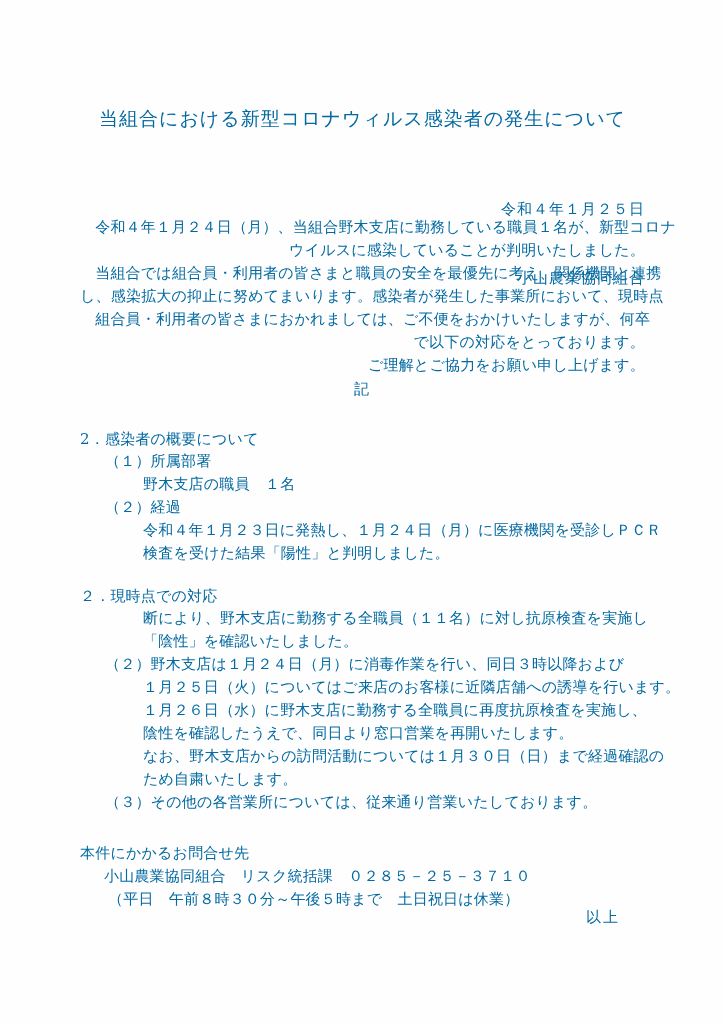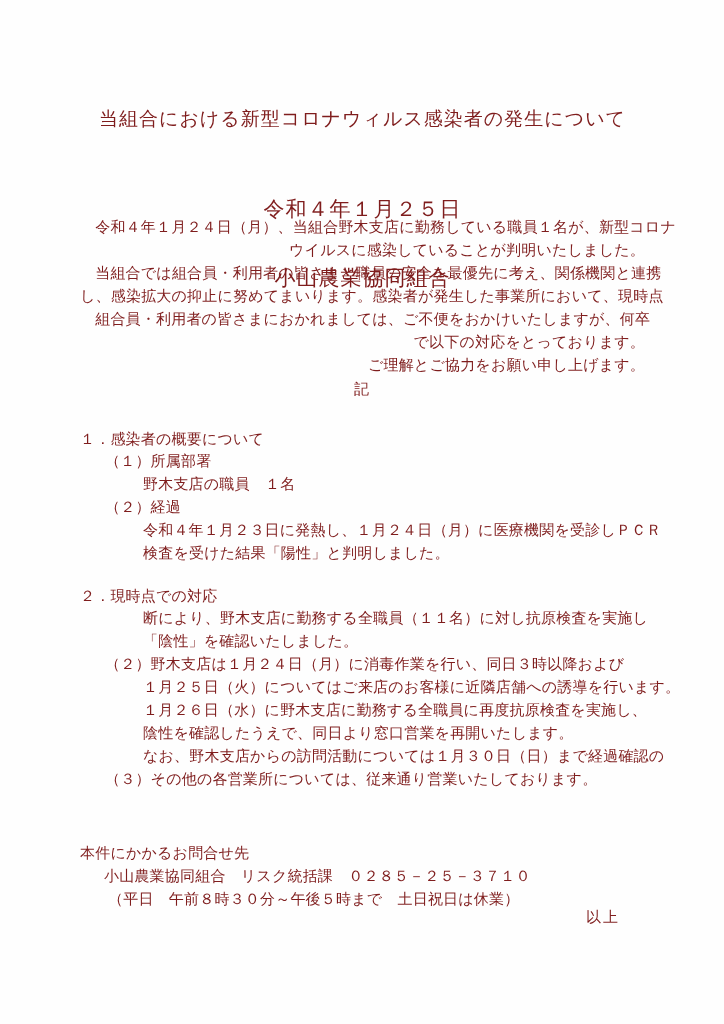--- a/index.html
+++ b/index.html
@@ -6,42 +6,42 @@
     margin: 0;
     padding: 0;
     background: #ffffff;
   }
   .page {
     position: relative;
     width: 724px;
     height: 1024px;
     background: #fefefe;
     font-family: "DejaVu Serif", "Liberation Serif", serif;
-    color: #7f1d1d;
+    color: #0369a1;
     overflow: hidden;
   }
   .abs {
     position: absolute;
     left: 80px;
     right: 79px;
   }
   .title {
     top: 104px;
     margin: 0;
     font-size: 19px;
     font-weight: normal;
     line-height: 28px;
     text-align: center;
     letter-spacing: 1px;
     white-space: pre;
   }
   .date-block {
     top: 152px;
-    text-align: center;
-    font-size: 21px;
+    text-align: right;
+    font-size: 15px;
     line-height: 23px;
     letter-spacing: 1px;
     white-space: pre;
   }
   .line {
     font-size: 15px;
     line-height: 23px;
     letter-spacing: 0.2px;
     white-space: pre;
   }
@@ -89,38 +89,39 @@
     <div class="line">ウイルスに感染していることが判明いたしました。</div>
     <div class="line">　当組合では組合員・利用者の皆さまと職員の安全を最優先に考え、関係機関と連携</div>
     <div class="line">し、感染拡大の抑止に努めてまいります。感染者が発生した事業所において、現時点</div>
     <div class="line">　組合員・利用者の皆さまにおかれましては、ご不便をおかけいたしますが、何卒</div>
     <div class="line">で以下の対応をとっております。</div>
     <div class="line">ご理解とご協力をお願い申し上げます。</div>
   </div>
 
   <div class="abs ki">記</div>
 
-  <div class="abs line sec1-head">１．感染者の概要について</div>
+  <div class="abs line sec1-head">2．感染者の概要について</div>
   <div class="abs sec1-body">
     <div class="line ind-label">（１）所属部署</div>
     <div class="line ind-text">野木支店の職員　１名</div>
     <div class="line ind-label">（２）経過</div>
     <div class="line ind-text">令和４年１月２３日に発熱し、１月２４日（月）に医療機関を受診しＰＣＲ</div>
     <div class="line ind-text">検査を受けた結果「陽性」と判明しました。</div>
   </div>
 
   <div class="abs line sec2-head">２．現時点での対応</div>
   <div class="abs sec2-body">
     <div class="line ind-text">断により、野木支店に勤務する全職員（１１名）に対し抗原検査を実施し</div>
     <div class="line ind-text">「陰性」を確認いたしました。</div>
     <div class="line ind-label">（２）野木支店は１月２４日（月）に消毒作業を行い、同日３時以降および</div>
     <div class="line ind-text">１月２５日（火）についてはご来店のお客様に近隣店舗への誘導を行います。</div>
     <div class="line ind-text">１月２６日（水）に野木支店に勤務する全職員に再度抗原検査を実施し、</div>
     <div class="line ind-text">陰性を確認したうえで、同日より窓口営業を再開いたします。</div>
     <div class="line ind-text">なお、野木支店からの訪問活動については１月３０日（日）まで経過確認の</div>
+    <div class="line ind-text">ため自粛いたします。</div>
     <div class="line ind-label">（３）その他の各営業所については、従来通り営業いたしております。</div>
   </div>
 
   <div class="abs contact">
     <div class="line">本件にかかるお問合せ先</div>
     <div class="line ind-c1">小山農業協同組合　リスク統括課　０２８５－２５－３７１０</div>
     <div class="line ind-c2">（平日　午前８時３０分～午後５時まで　土日祝日は休業）</div>
   </div>
 
   <div class="abs closing">以上</div>

